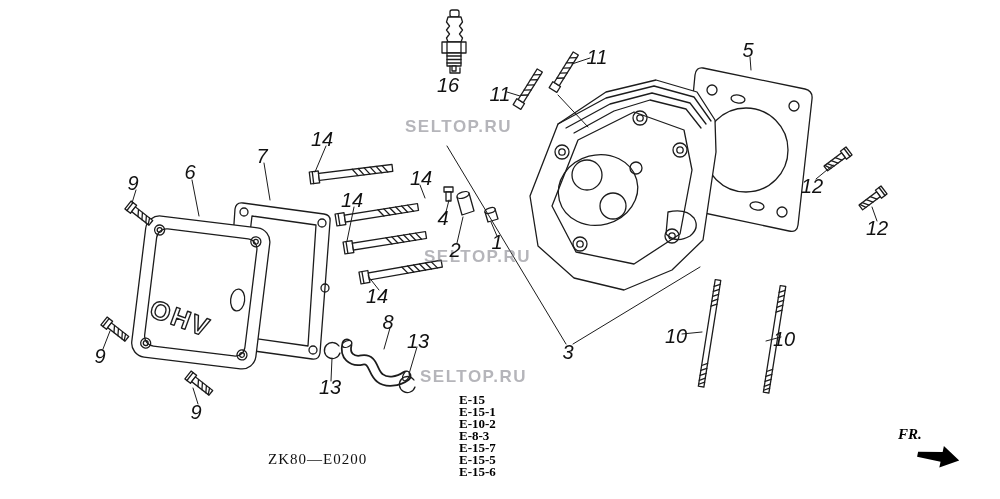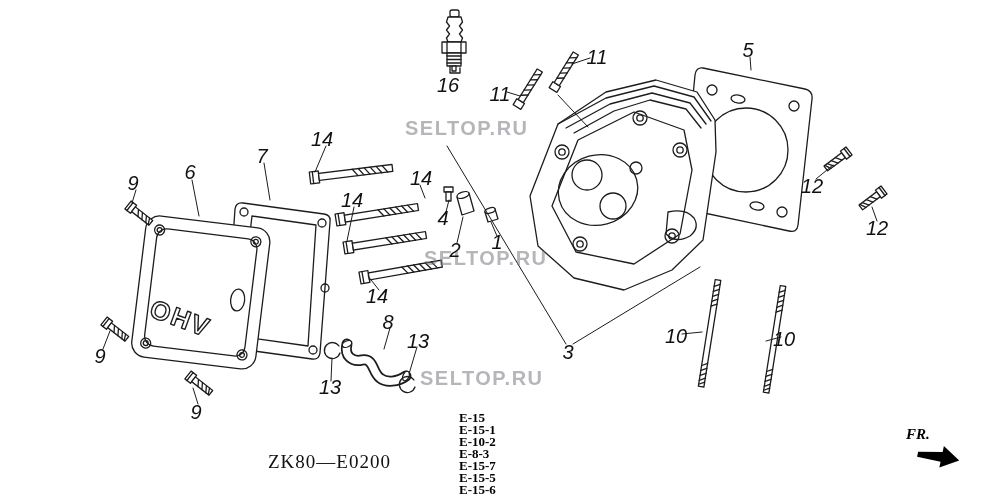--- a/index.html
+++ b/index.html
@@ -1,29 +1,29 @@
 <!DOCTYPE html>
 <html><head>
 <meta charset="utf-8">
 <style>
   * { margin:0; padding:0; box-sizing:border-box; }
   html,body { background:#ffffff; }
   .canvas { position:relative; width:1000px; height:499px; background:#fff; overflow:hidden;
             font-family:"Liberation Sans", sans-serif; }
   .art { position:absolute; left:0; top:0; }
   .part-label { position:absolute; transform:translate(-50%,-50%); font-size:20px; color:#111;font-style:italic; }
-  .watermark { position:absolute; font-size:20px; font-weight:bold; letter-spacing:1.5px;
+  .watermark { position:absolute; font-size:17px; font-weight:bold; letter-spacing:1.5px;
                color:rgba(120,120,130,0.55); white-space:nowrap; }
-  .ref-list { position:absolute; left:459px; top:394px;margin-top:18px; }
+  .ref-list { position:absolute; left:459px; top:394px; }
   .ref-item { font-family:"Liberation Serif", serif; font-weight:bold; font-size:13px;
               line-height:12px; color:#000; cursor:pointer; white-space:nowrap; }
   .diagram-code { position:absolute; left:268px; top:451px; font-family:"Liberation Serif", serif;
-                  font-size:19px; letter-spacing:1px; color:#111; }
+                  font-size:15px; letter-spacing:1px; color:#111; }
   .fr-wrap { position:absolute; left:898px; top:425px; width:90px; }
-  .fr-label { font-weight:bold; font-style:italic; font-size:15px; font-family:"Liberation Serif", serif; color:#000;margin-left:8px; }
+  .fr-label { font-weight:bold; font-style:italic; font-size:15px; font-family:"Liberation Serif", serif; color:#000; }
   .fr-arrow { position:absolute; left:18px; top:12px; }
 </style>
 </head>
 <body>
 
 <div class="canvas">
 
   <svg class="art" width="1000" height="499" viewBox="0 0 1000 499">
     <defs>
       <g id="boltL">

